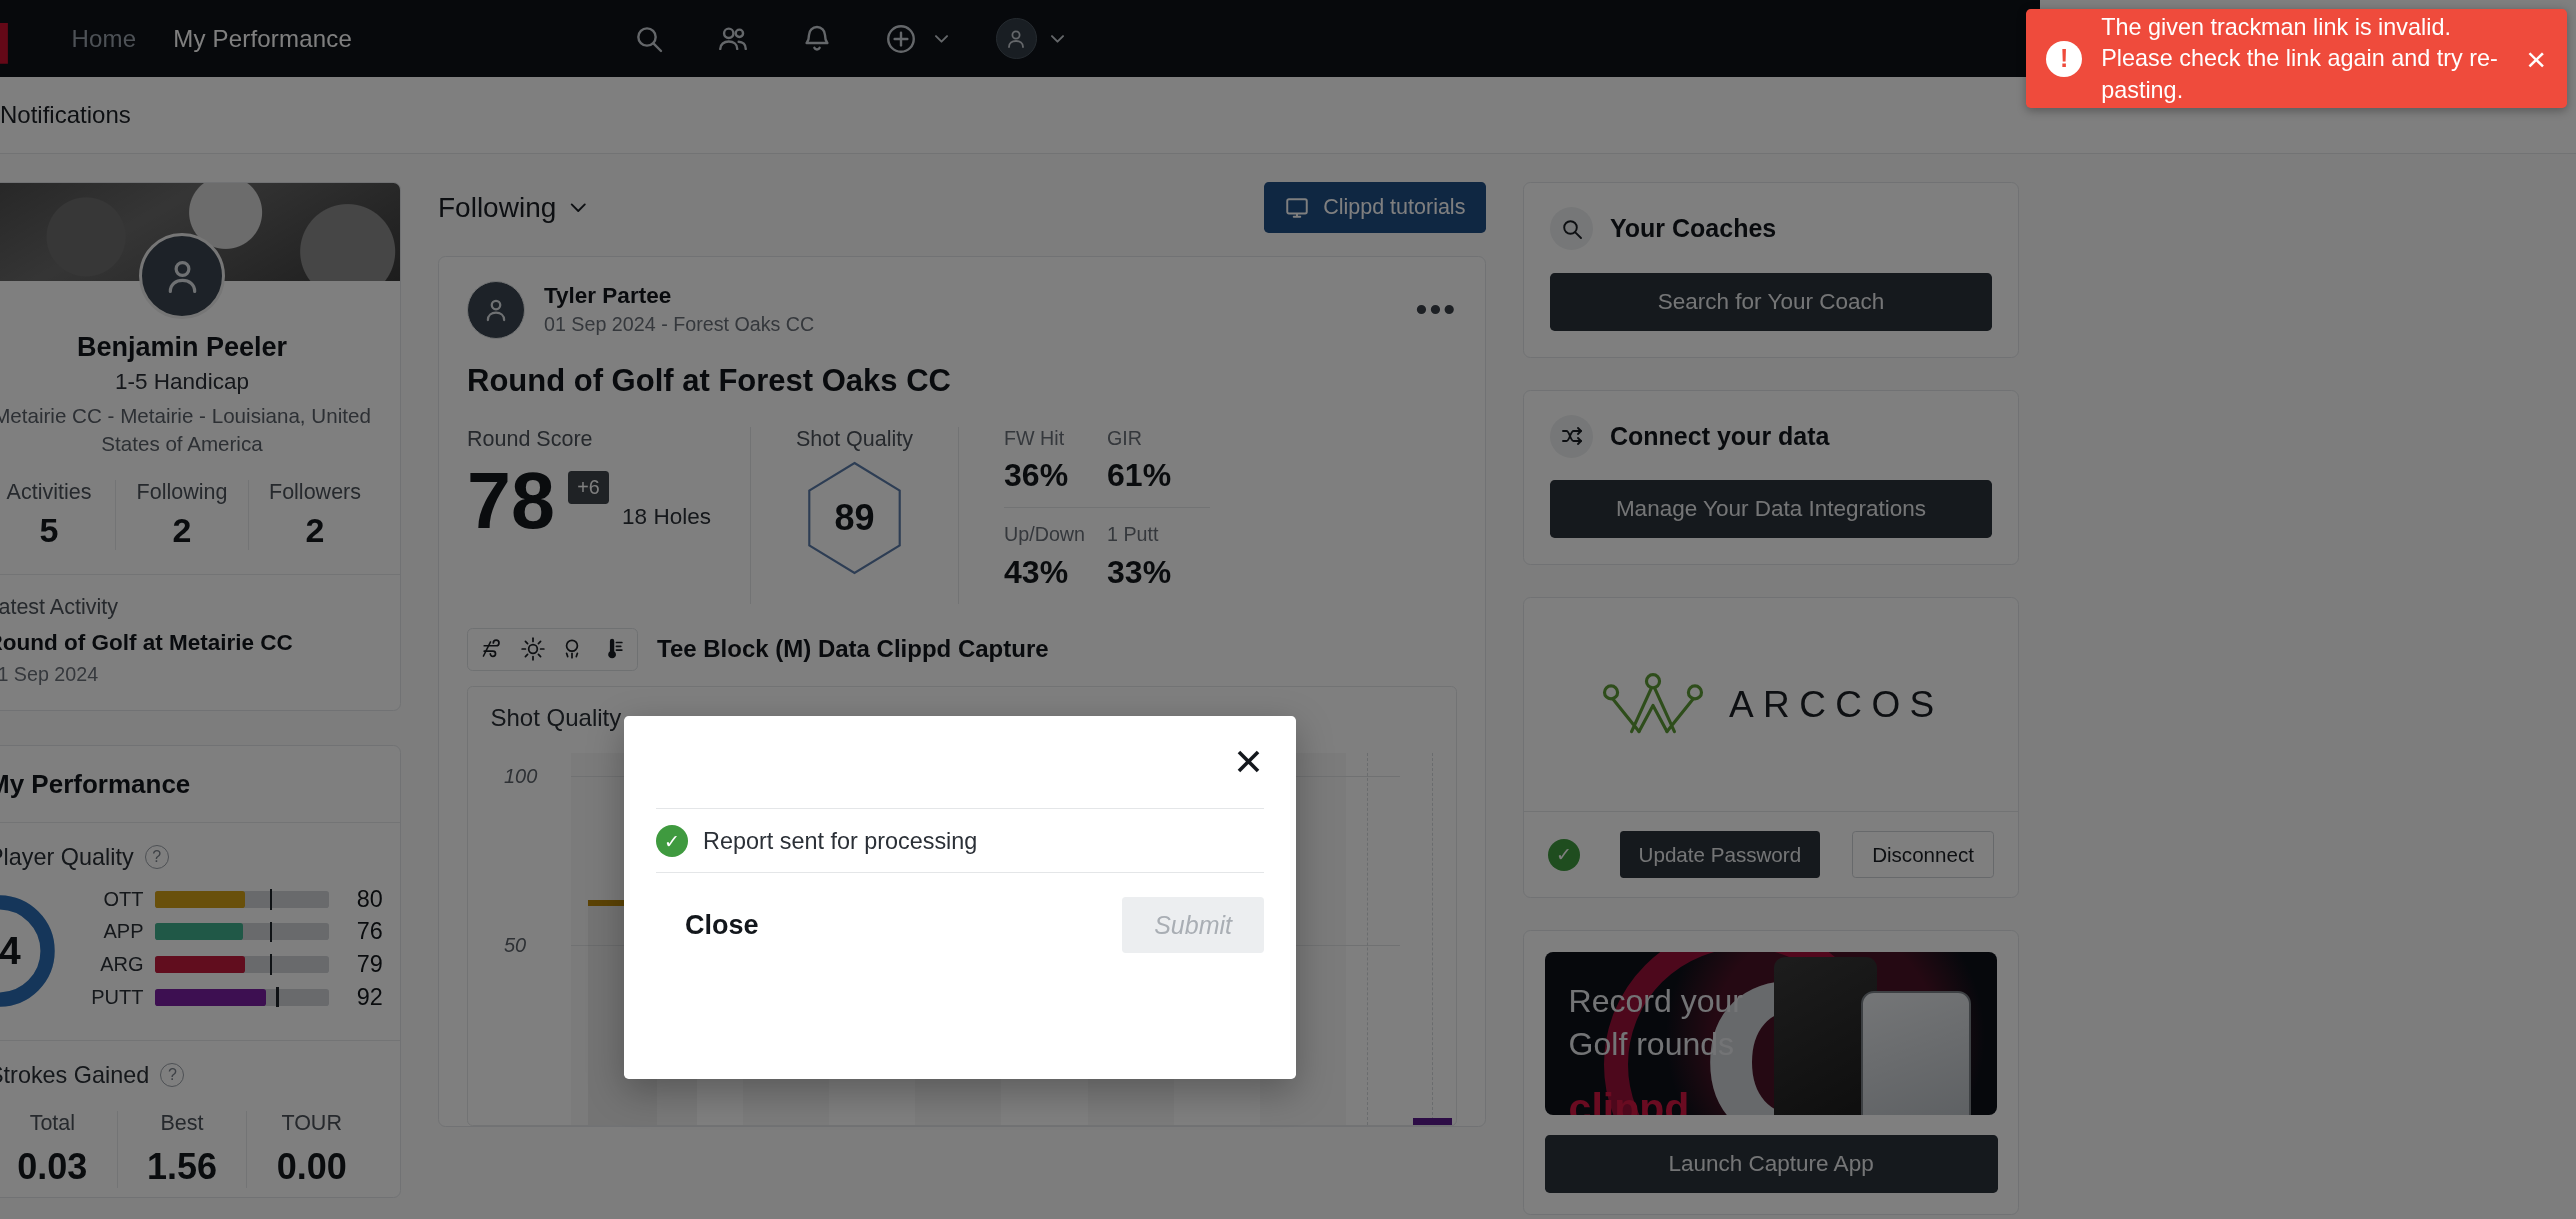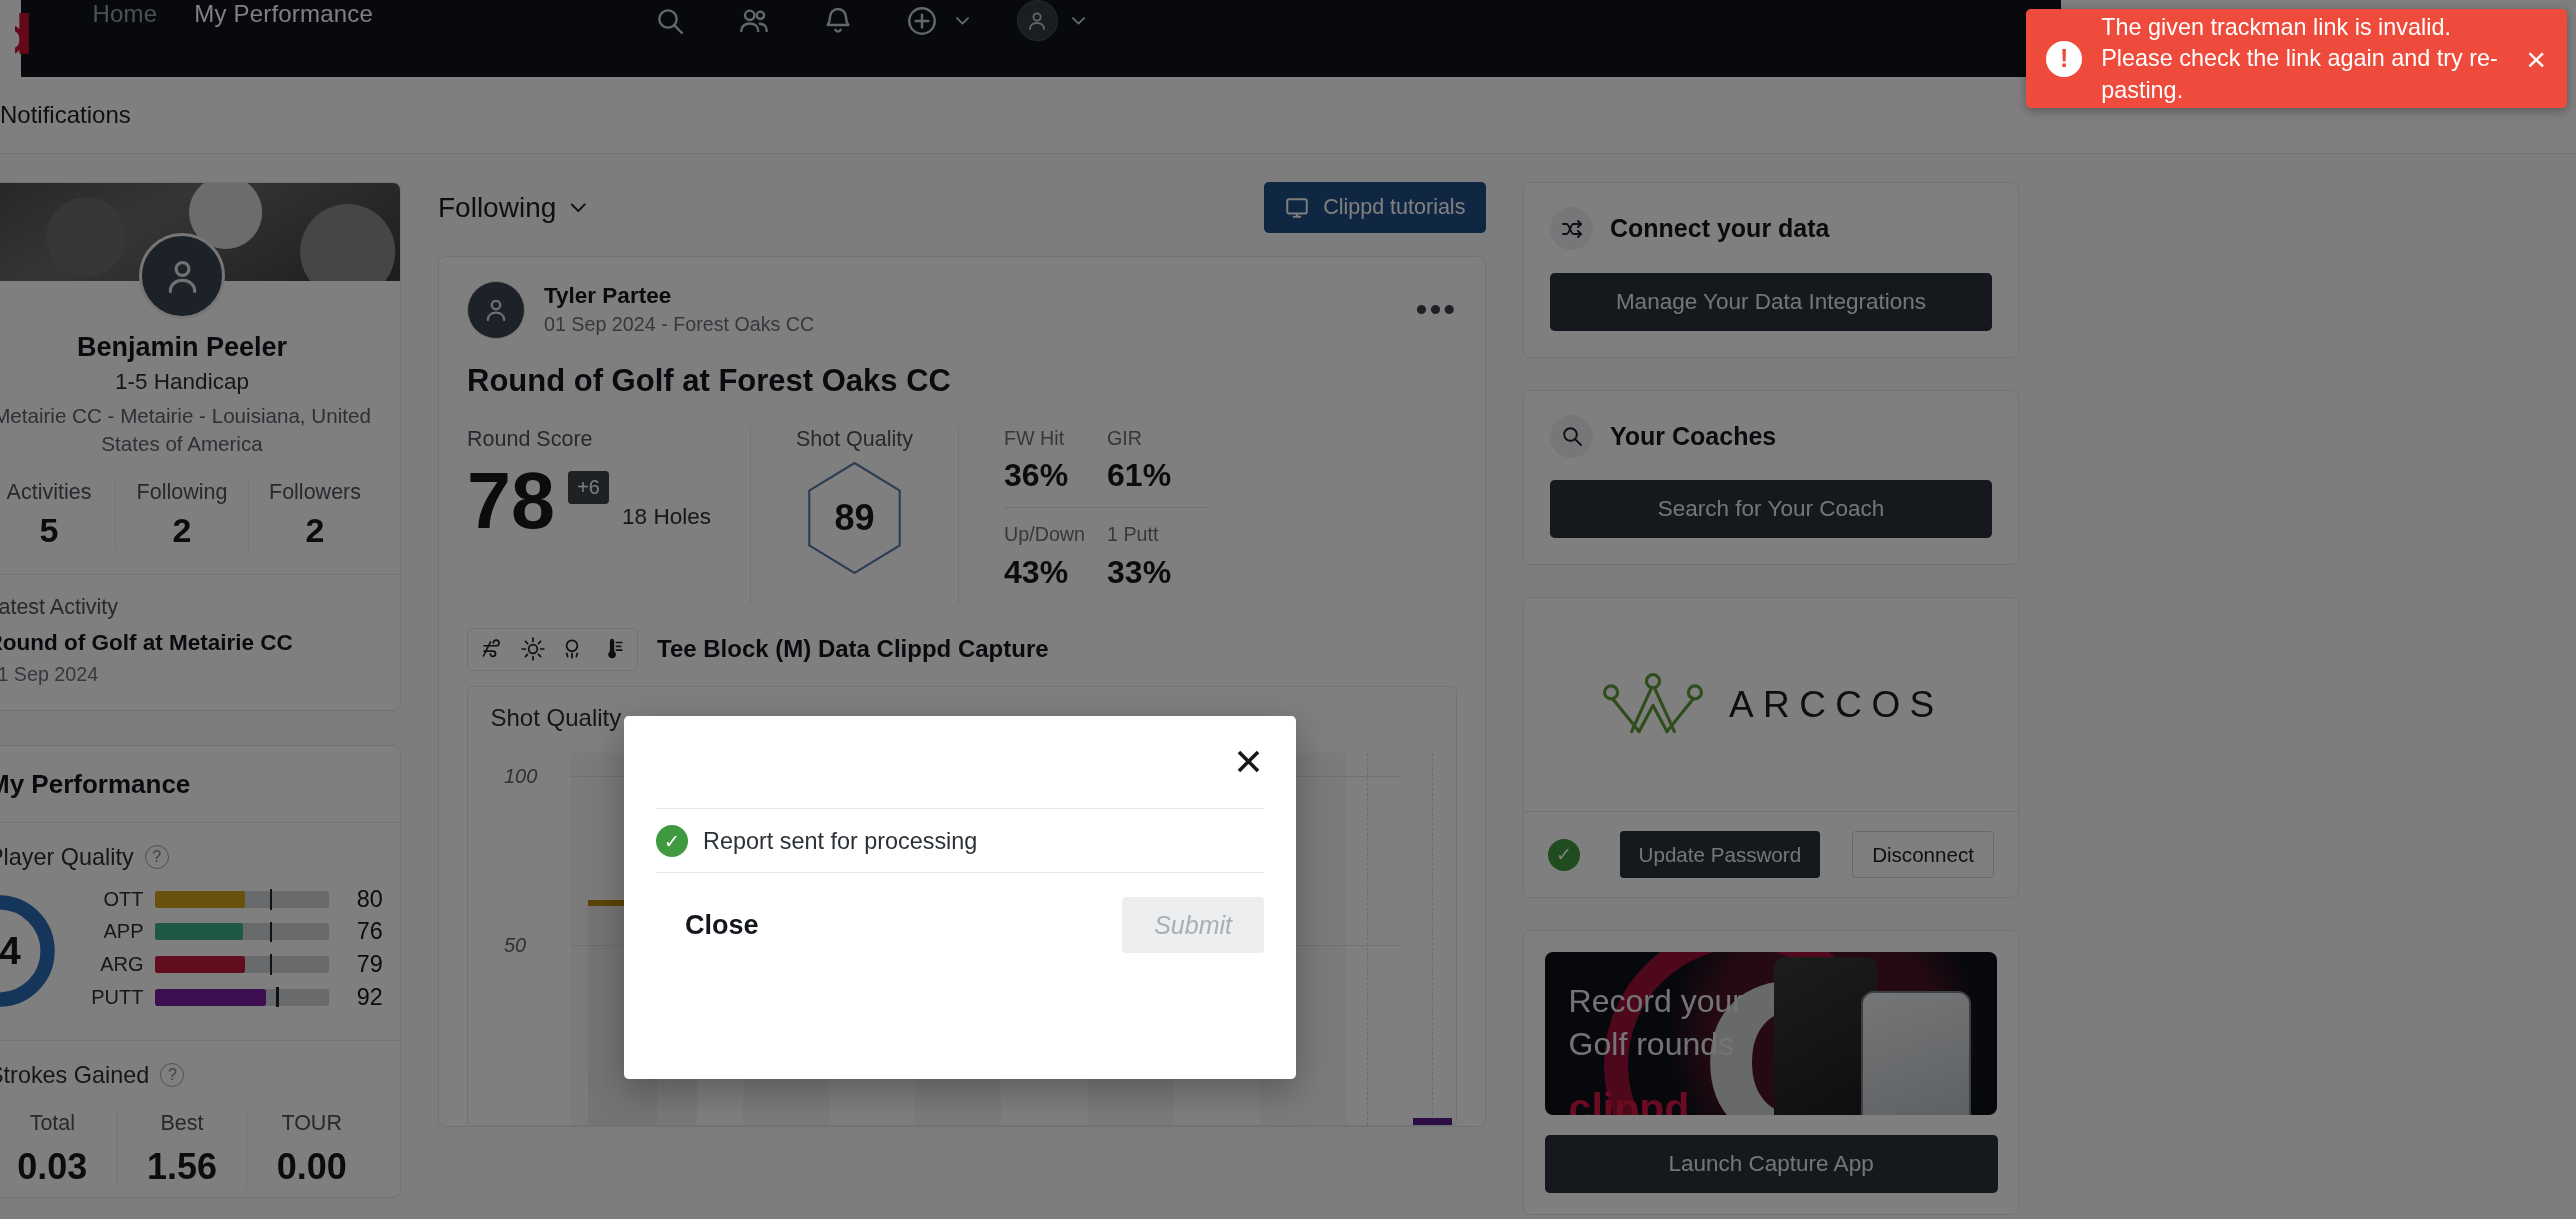--- a/index.html
+++ b/index.html
@@ -11,21 +11,21 @@
   }
   .page { position: relative; width: 2576px; height: 1220px; }
 
   
   .underlay { position: absolute; inset: 0; }
   .scrim { position: absolute; inset: 0; background: rgba(0,0,0,0.5); z-index: 50; }
 
   
   .topnav {
     position: absolute; top: 0; left: 0; width: 2040px; height: 77px;
-    background: #0e1218; display: flex; align-items: flex-start; z-index: 10; margin-left: 21px;
+    background: #0e1218; display: flex; align-items: center; z-index: 10;
   }
   .logo-clip { width: 28px; height: 58px; overflow: hidden; position: relative; margin-left: -5.6px; }
   .logo-d {
     position: absolute; left: -20.6px; top: 9.4px;
     font-family: "DejaVu Sans", sans-serif; font-size: 54px; font-weight: 700;
     color: #c8102e; letter-spacing: -1.9px; line-height: 1;
   }
   .nav-links { display: flex; align-items: center; gap: 37px; margin-left: 49px; }
   .nav-link { color: #9aa3ad; font-size: 24px; letter-spacing: 0.2px; cursor: pointer; }
   .nav-link.active { color: #ffffff; }
@@ -576,42 +576,42 @@
           </div>
         </div>
       </div>
 
       <div class="col-right">
 
         <div class="card rc">
           <div class="rc-head">
             <div class="rc-ic">
               <svg width="24" height="24" viewBox="0 0 24 24" fill="none" stroke="#1b1f24" stroke-width="1.9">
+                <circle cx="10.5" cy="10.5" r="6.3"></circle>
+                  <line x1="15.3" y1="15.3" x2="21" y2="21" stroke-linecap="round"></line>
+              </svg>
+            </div>
+            <div class="rc-title">Your Coaches</div>
+          </div>
+          <button class="rc-btn">Search for Your Coach</button>
+        </div>
+
+        <div class="card rc">
+          <div class="rc-head">
+            <div class="rc-ic">
+              <svg width="24" height="24" viewBox="0 0 24 24" fill="none" stroke="#1b1f24" stroke-width="1.9">
                 <path d="M3 7h3.5c3 0 4 10 7 10H21" stroke-linecap="round"></path>
                 <path d="M3 17h3.5c3 0 4-10 7-10H21" stroke-linecap="round"></path>
                 <polyline points="18,4 21,7 18,10" stroke-linecap="round" stroke-linejoin="round"></polyline>
                 <polyline points="18,14 21,17 18,20" stroke-linecap="round" stroke-linejoin="round"></polyline>
               </svg>
             </div>
             <div class="rc-title">Connect your data</div>
           </div>
           <button class="rc-btn">Manage Your Data Integrations</button>
-        </div>
-
-        <div class="card rc">
-          <div class="rc-head">
-            <div class="rc-ic">
-              <svg width="24" height="24" viewBox="0 0 24 24" fill="none" stroke="#1b1f24" stroke-width="1.9">
-                <circle cx="10.5" cy="10.5" r="6.3"></circle>
-                  <line x1="15.3" y1="15.3" x2="21" y2="21" stroke-linecap="round"></line>
-              </svg>
-            </div>
-            <div class="rc-title">Your Coaches</div>
-          </div>
-          <button class="rc-btn">Search for Your Coach</button>
         </div>
 
         <div class="card rc">
           <div class="arccos-body">
             <svg width="110" height="73" viewBox="0 0 118 78" fill="none" stroke="#5d9b36" stroke-width="3.4">
               <circle cx="14" cy="26" r="7"></circle>
                 <circle cx="59" cy="14" r="7"></circle>
                 <circle cx="104" cy="26" r="7"></circle>
               <path d="M16 33 L44 68 M57 22 L36 68 M61 22 L82 68 M102 33 L74 68" stroke-linecap="round"></path>
               <path d="M44 68 L59 40 L74 68" stroke-linecap="round" stroke-linejoin="round"></path>

